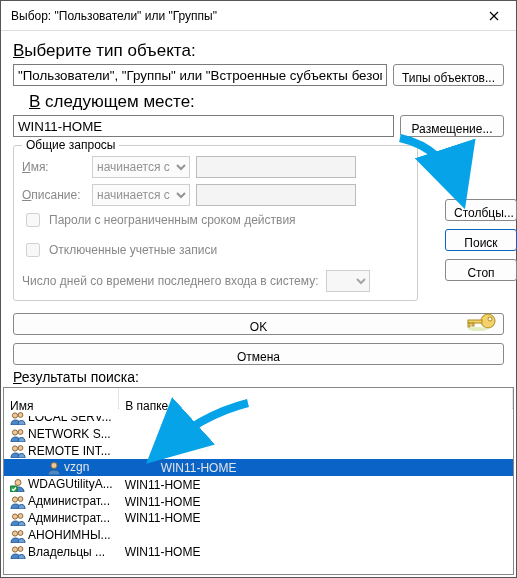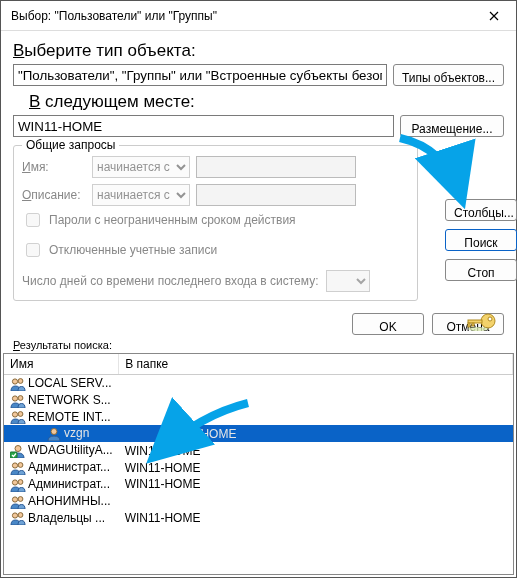--- a/index.html
+++ b/index.html
@@ -22,25 +22,25 @@
   .disabled-label { color:#888;}
   select.combo { height:22px; border:1px solid #bbb; background:#fafafa; color:#666; font-size:12px;}
   input.filter { height:22px; border:1px solid #bbb; background:#f4f4f4;}
   .chk-row { display:flex; align-items:center; gap:6px; margin-top:10px; color:#888;}
   .chk-row input { width:14px; height:14px;}
   .days-row { display:flex; align-items:center; gap:8px; margin-top:10px; color:#888;}
   .days-combo { width:44px; height:22px; border:1px solid #bbb; background:#f4f4f4;}
   .right-col { position:absolute; right:14px; top:168px; width:72px; display:flex; flex-direction:column; gap:8px;}
   .right-col .btn { min-width:72px; width:72px;margin-left:15px;}
   .key-icon { position:absolute; right:18px; top:278px; width:32px; height:24px;}
-  .button-bar { display:flex; justify-content:flex-end; gap:8px; padding:8px 12px 4px 12px;}
-  .results-label { padding:0 12px 2px 12px; font-size:11px;}
+  .button-bar { display:flex; justify-content:flex-end; gap:8px; padding:8px 12px 4px 12px;flex-direction:column;}
+  .results-label { padding:0 12px 2px 12px; font-size:14px;}
   .results { flex:1; margin:0 2px 2px 2px; border:1px solid #888; overflow:auto; background:#fff; min-height:180px;}
   table { width:100%; border-collapse:collapse; font-size:12px;}
-  thead th { text-align:left; font-weight:400; background:#fff; border-bottom:1px solid #ccc; border-right:1px solid #e4e4e4; padding:3px 6px; position:sticky; top:0;}
+  thead th { text-align:left; font-weight:400; background:#fff; border-bottom:1px solid #ccc; border-right:1px solid #e4e4e4; padding:3px 6px; position:sticky; top:8px;}
   tbody td { padding:1px 6px; white-space:nowrap;}
   tbody tr.selected td { background:#0a63c7; color:#e5e5e5;padding-left:42px;}
   .ico { display:inline-block; width:16px; height:14px; vertical-align:middle; margin-right:2px; position:relative;}
   .ico svg { width:16px; height:14px;}
   
   .arrow { position:absolute; pointer-events:none; z-index:50;}
   .arrow svg { overflow:visible;}
 </style>
 </head>
 <body>

